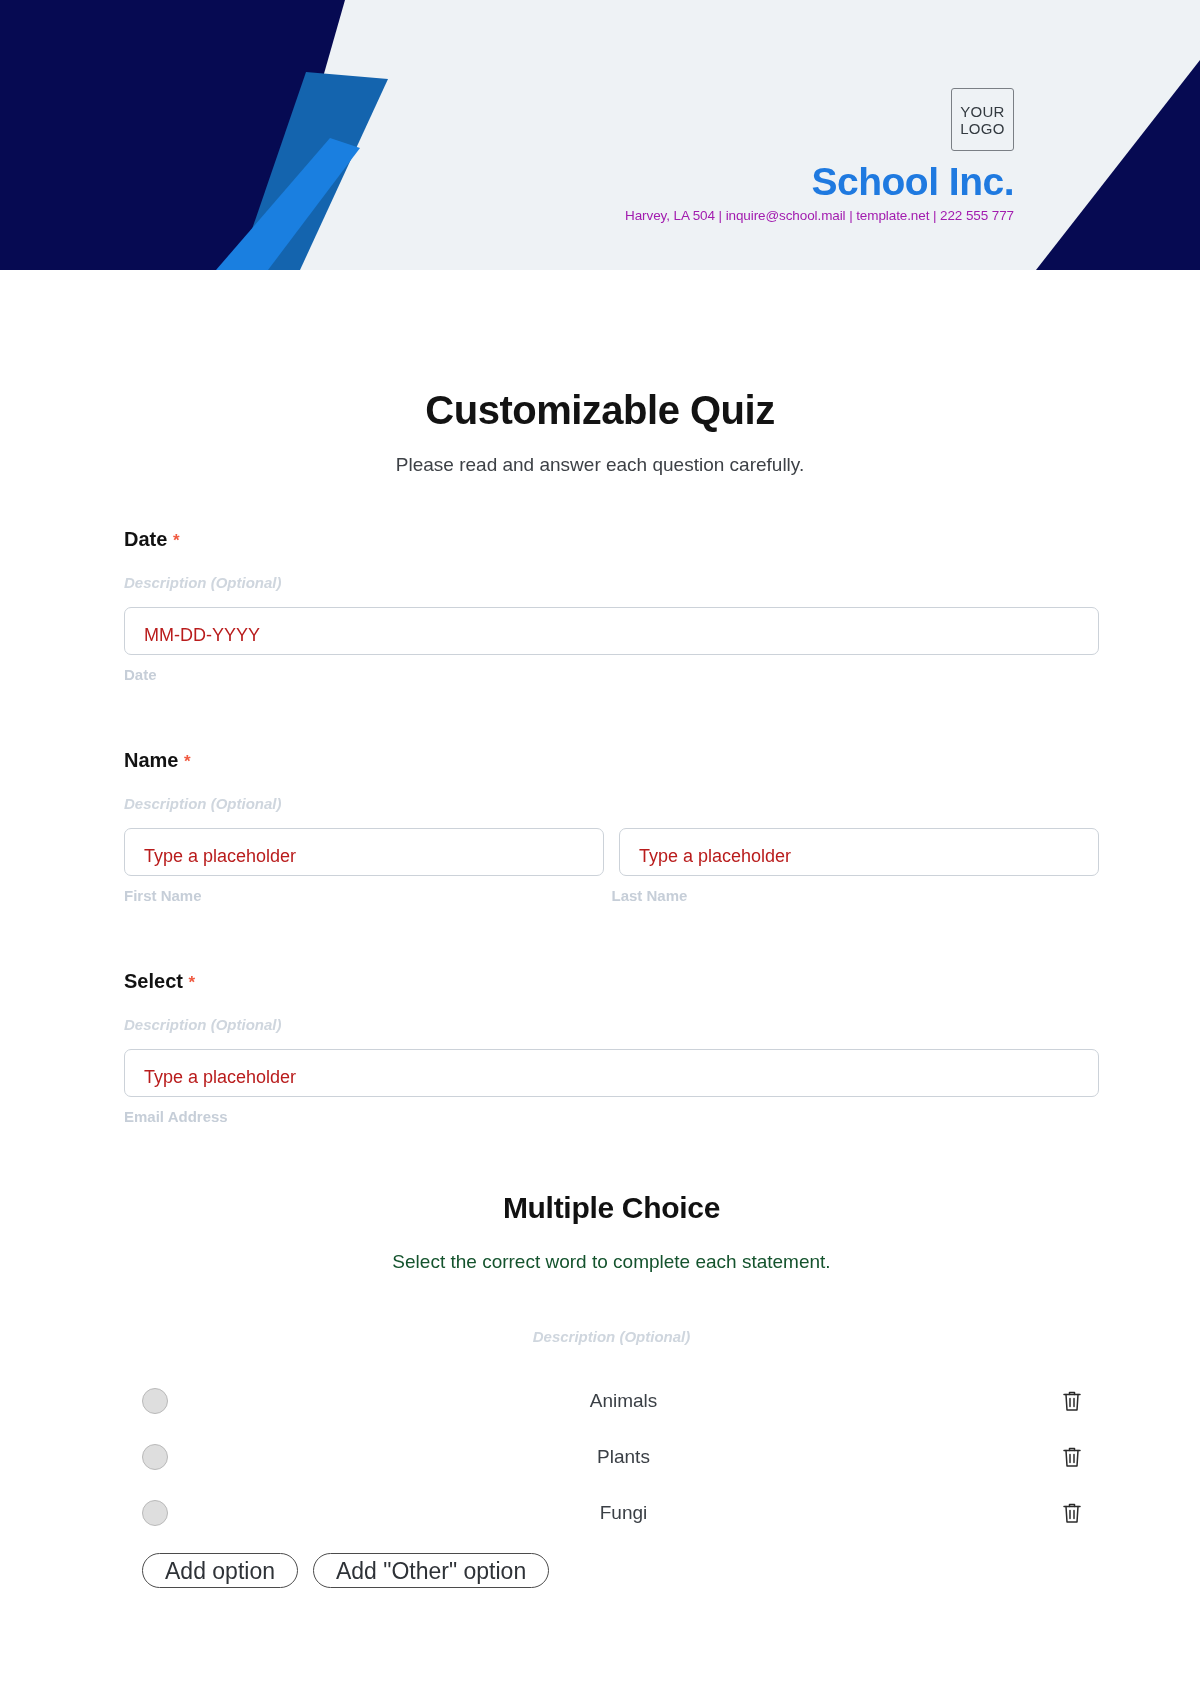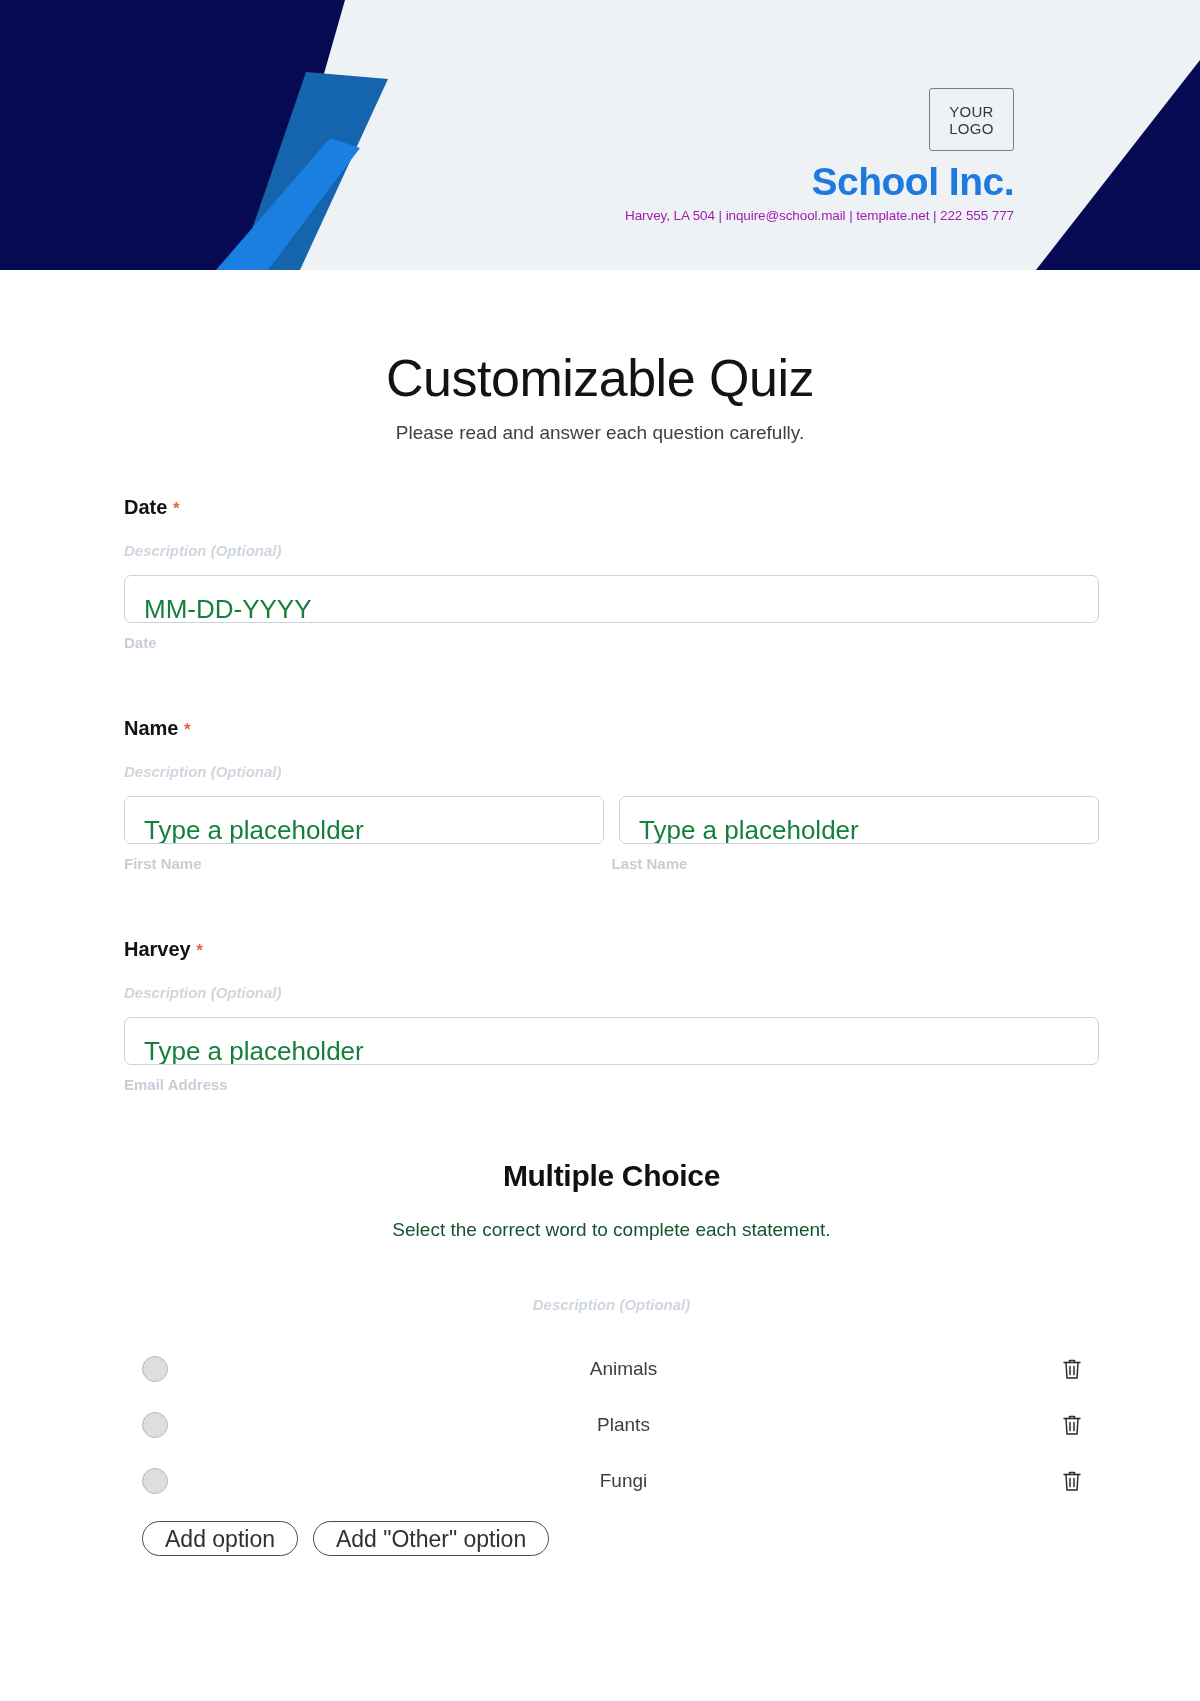--- a/index.html
+++ b/index.html
@@ -25,21 +25,21 @@
   .brand-block {
     position:absolute;
     right:186px;
     top:88px;
     width:640px;
     text-align:right;
     z-index:5;
   }
   .logo-box {
     display:inline-block;
-    width:85px;
+    width:63px;
     height:63px;
     border:1.5px solid #7a7f85;
     border-radius:3px;
     background:rgba(238,242,245,0.0);
     margin-right:0px;
     vertical-align:top;
   }
   .logo-box .lg-txt {
     display:flex;
     flex-direction:column;
@@ -67,26 +67,26 @@
     line-height:17px;
     color:#a21caf;
     letter-spacing:-0.1px;
   }
 
   
   .sheet { position:relative; width:1200px; padding:0 0 0 0; }
 
   .form-title {
     text-align:center;
-    font-size:52px;
+    font-size:40px;
     line-height:48px;
-    font-weight:normal;
+    font-weight:bold;
     color:#131313;
     letter-spacing:-0.5px;
-    margin-top:84px;
+    margin-top:116px;
   }
   .form-sub {
     text-align:center;
     font-size:19px;
     line-height:26px;
     color:#3d4146;
     margin-top:18px;
   }
 
   .content {
@@ -119,25 +119,25 @@
     height:48px;
     border:1px solid #ccd2d9;
     border-radius:7px;
     background:#fff;
     display:flex;
     align-items:center;
     padding:0 19px;
     overflow:hidden;
   }
   .input-box .ph {
-    font-size:26px;
+    font-size:18px;
     line-height:22px;
-    color:#15803d;
+    color:#b91c1c;
     position:relative;
-    top:10px;
+    top:4px;
   }
   .input-row { display:flex; gap:15px; margin-top:14px; }
   .input-row .input-box { margin-top:0; flex:1 1 0; }
 
   .sub-label {
     margin-top:10px;
     font-size:15px;
     line-height:20px;
     color:#c6ced8;
     font-weight:bold;
@@ -279,21 +279,21 @@
         </div>
       </div>
       <div class="sub-label-row">
         <div class="sub-label">First Name</div>
         <div class="sub-label">Last Name</div>
       </div>
     </div>
 
     <div class="field">
       <div class="field-label">
-        <span>Harvey</span>
+        <span>Select</span>
         <span class="req">*</span>
       </div>
       <div class="field-desc">Description (Optional)</div>
       <div class="input-box">
         <span class="ph">Type a placeholder</span>
       </div>
       <div class="sub-label">Email Address</div>
     </div>
 
     <div class="section">

